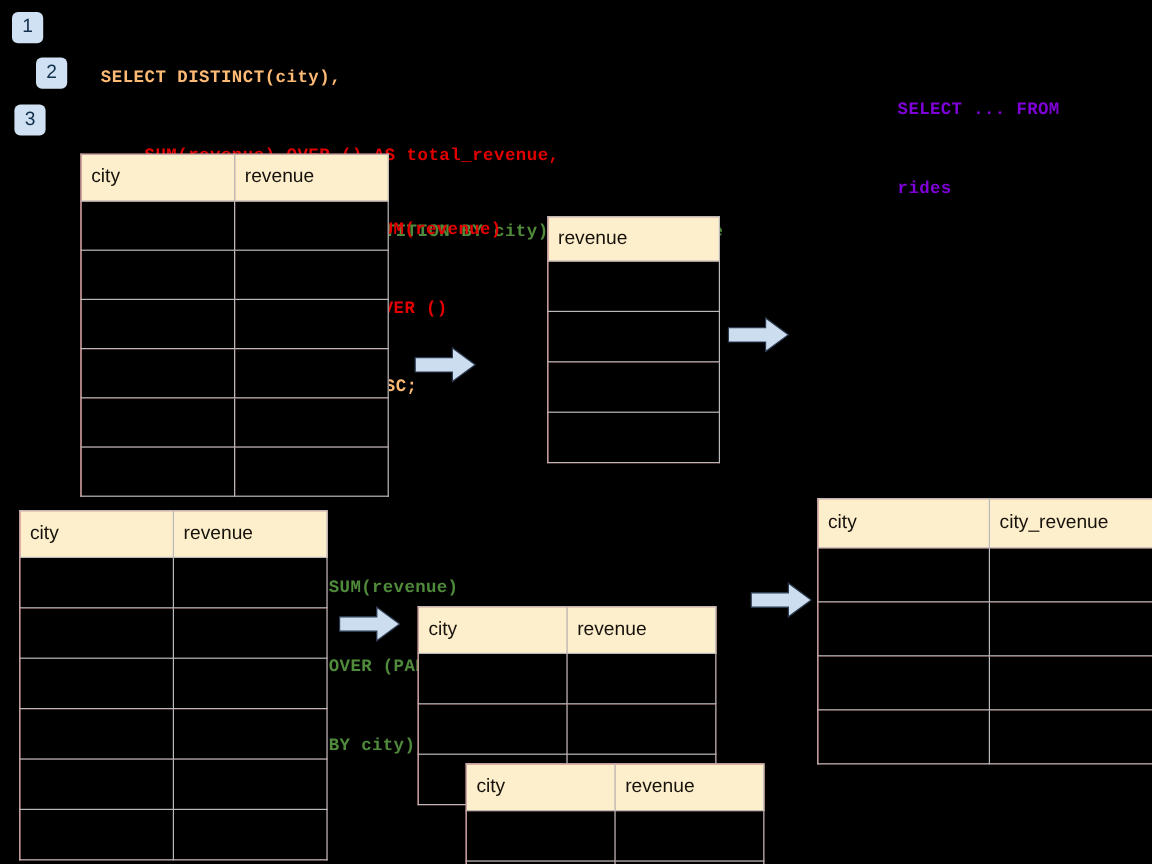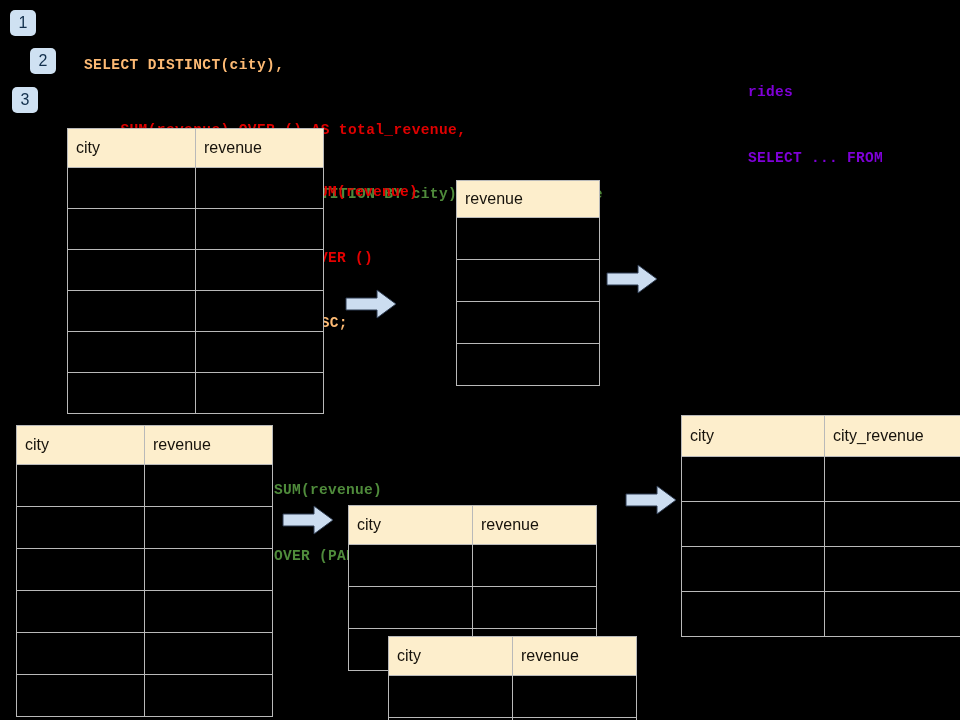--- a/index.html
+++ b/index.html
@@ -98,32 +98,33 @@
 
   <div class="sql" style="left:84px; top:12px;">
     <div class="sql-line c-purple">SELECT DISTINCT(city),</div>
     <div class="sql-line c-red">    SUM(revenue) OVER () AS total_revenue,</div>
     <div class="sql-line c-green">    SUM(revenue) OVER (PARTITION BY city) as city_revenue</div>
     <div class="sql-line c-purple">  FROM rides</div>
     <div class="sql-line c-purple">  ORDER by city_revenue DESC;</div>
   </div>
 
   <div class="annot annot-purple" style="left:748px; top:37px;">
+    <div>SELECT ... FROM</div>
     <div>rides</div>
-    <div>SELECT ... FROM</div>
   </div>
 
   <div class="annot annot-red" style="left:310px; top:137px;">
     <div>SUM(revenue)</div>
     <div>OVER ()</div>
   </div>
 
   <div class="annot annot-green" style="left:274px; top:435px;">
     <div>SUM(revenue)</div>
     <div>OVER (PARTITION</div>
+    <div>BY city)</div>
   </div>
 
   <table class="tbl" style="left:67px; top:128px; width:238px;">
     <tbody>
         <tr class="hdr">
       <td style="width:119px; height:38px;">city</td>
       <td style="width:119px; height:38px;">revenue</td>
     </tr>
     <tr>
           <td style="height:40px;"></td>

